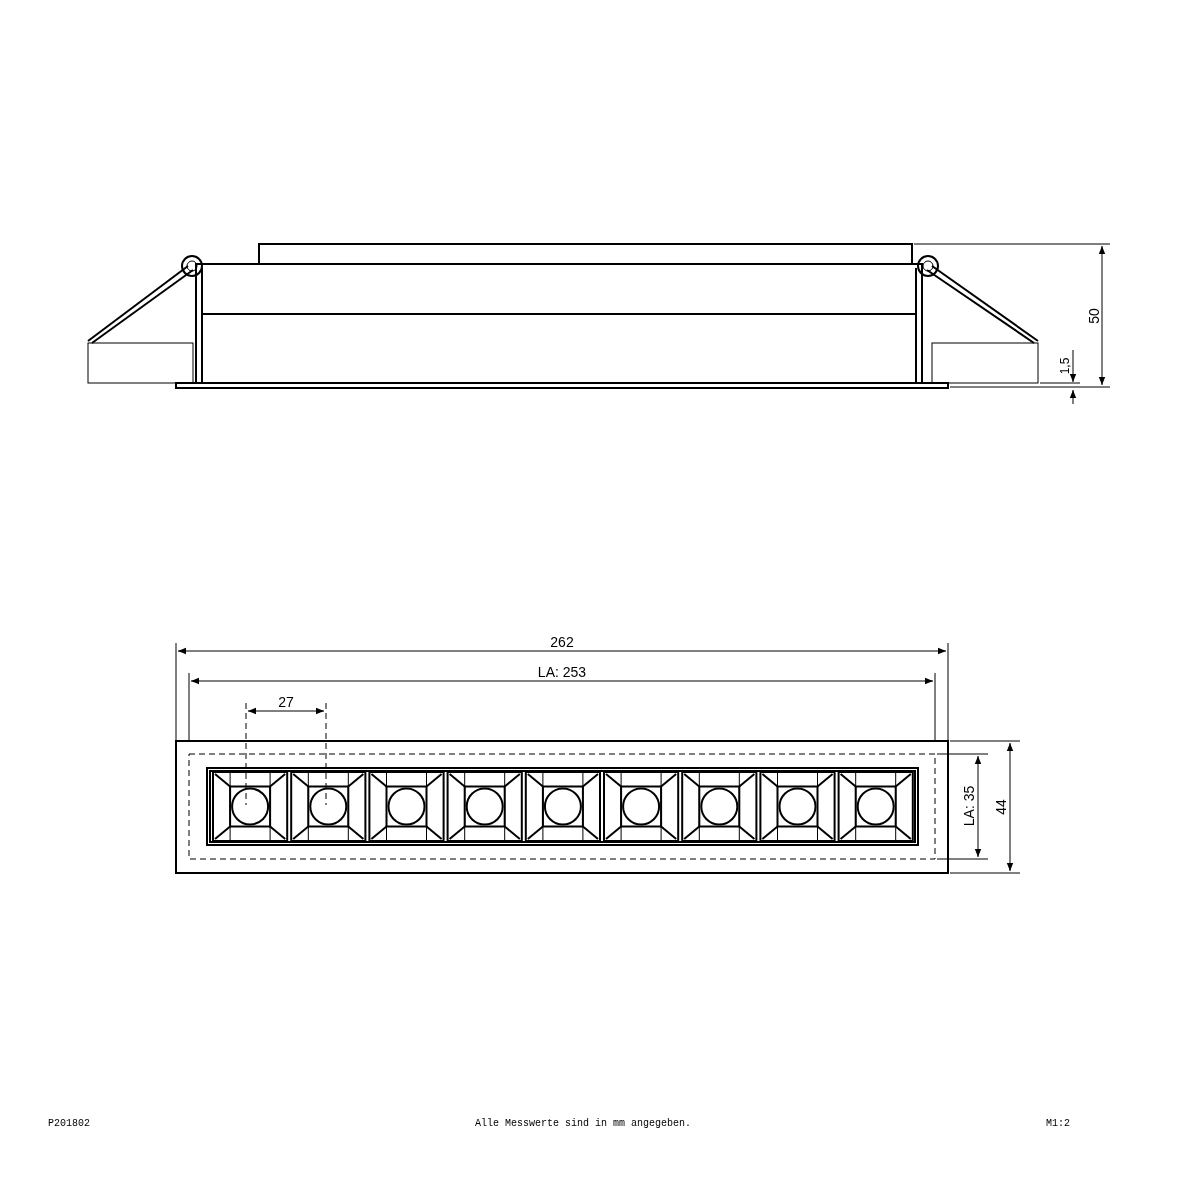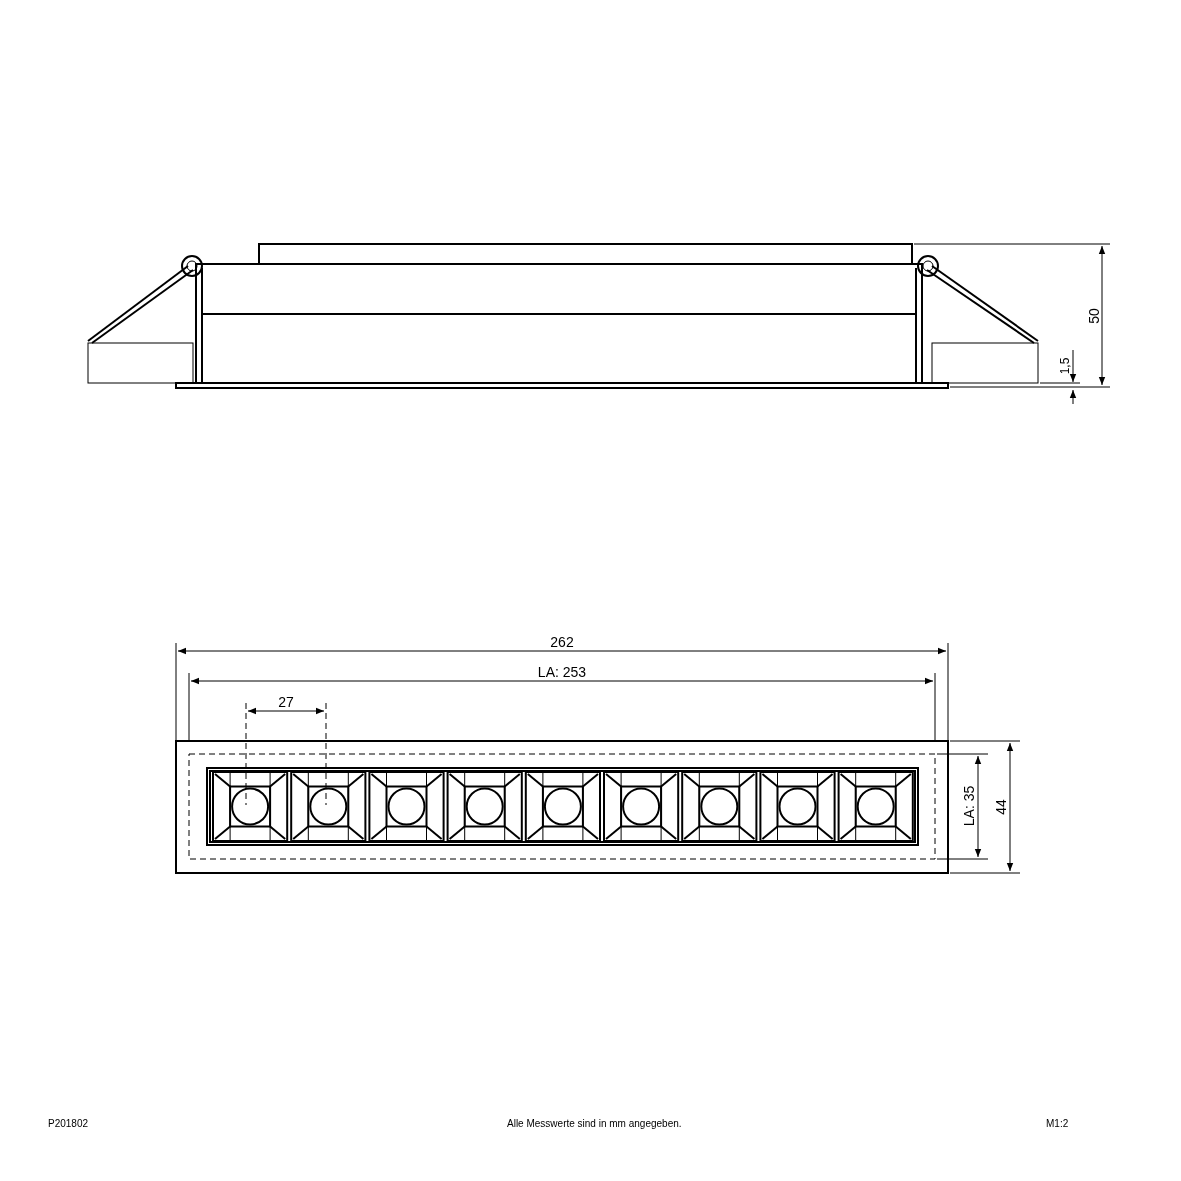--- a/index.html
+++ b/index.html
@@ -3,21 +3,21 @@
 <meta charset="utf-8">
 <style>
   html, body { margin: 0; padding: 0; background: #ffffff; }
   body { width: 1181px; height: 1181px; position: relative; overflow: hidden; font-family: "Liberation Sans", sans-serif; }
   svg { position: absolute; left: 0; top: 0; }
   .ln { stroke: #000; fill: none; stroke-width: 2; }
   .thin { stroke: #000; fill: none; stroke-width: 1; }
   .dash { stroke: #000; fill: none; stroke-width: 1; stroke-dasharray: 6 4; }
   .hatch { stroke: #000; stroke-width: 0.8; }
   .dimtxt { font-family: "Liberation Sans", sans-serif; font-size: 14px; fill: #000; }
-  .footer { position: absolute; top: 1118px; font-size: 10px; color: #000; font-family: Liberation Sans, sans-serif; }
+  .footer { position: absolute; top: 1118px; font-size: 10px; color: #000; font-family: Liberation Mono, monospace; }
 </style>
 </head>
 <body>
 
 <svg width="1181" height="1181" viewBox="0 0 1181 1181">
   <defs>
     <pattern id="hatch" patternUnits="userSpaceOnUse" width="6" height="6" patternTransform="rotate(45)">
       <line x1="0" y1="0" x2="0" y2="6" class="hatch"></line>
     </pattern>
     <marker id="arr" viewBox="0 0 10 10" refX="10" refY="5" markerWidth="8" markerHeight="8" orient="auto-start-reverse">
@@ -206,14 +206,14 @@
       <text class="dimtxt" transform="translate(974,806) rotate(-90)" text-anchor="middle">LA: 35</text>
     </g>
     <g>
       <line x1="1010" y1="743" x2="1010" y2="871" class="thin" marker-start="url(#arr)" marker-end="url(#arr)"></line>
       <text class="dimtxt" transform="translate(1006,807) rotate(-90)" text-anchor="middle">44</text>
     </g>
   </g>
 </svg>
 
 <div class="footer" style="left:48px;">P201802</div>
-<div class="footer" style="left:507px;">Alle Messwerte sind in mm angegeben.</div>
+<div class="footer" style="left:475px;">Alle Messwerte sind in mm angegeben.</div>
 <div class="footer" style="left:1046px;">M1:2</div>
 
 </body></html>

